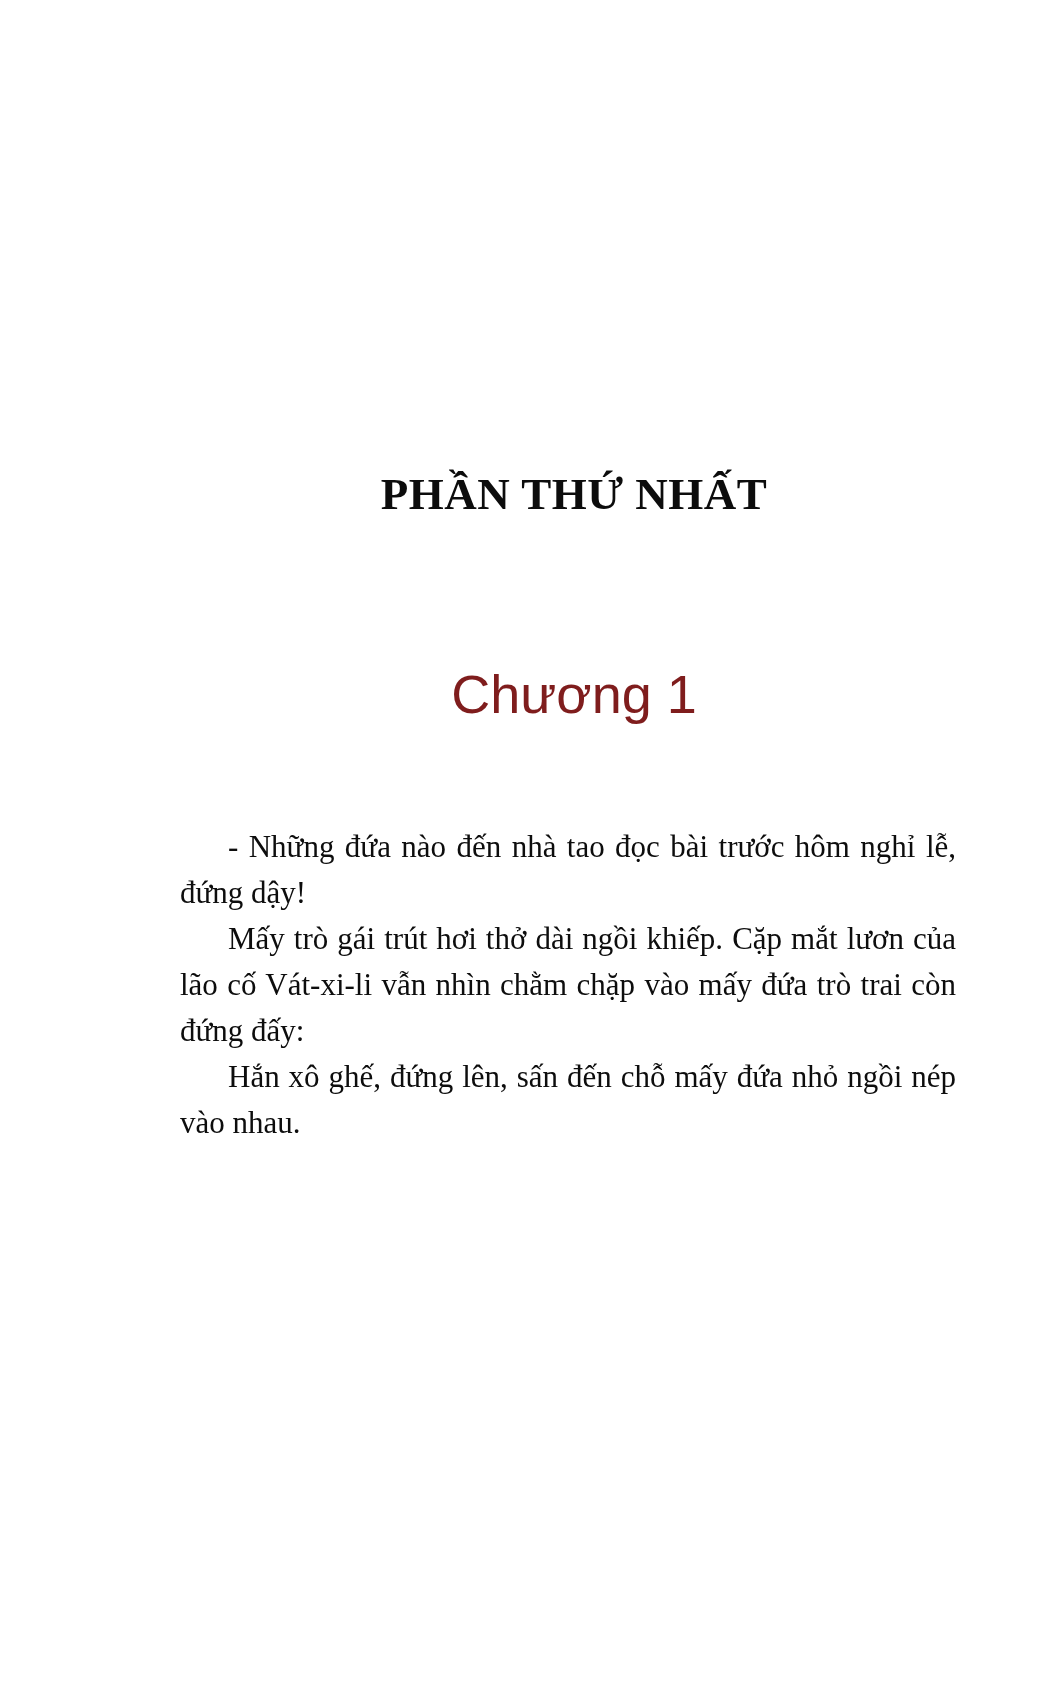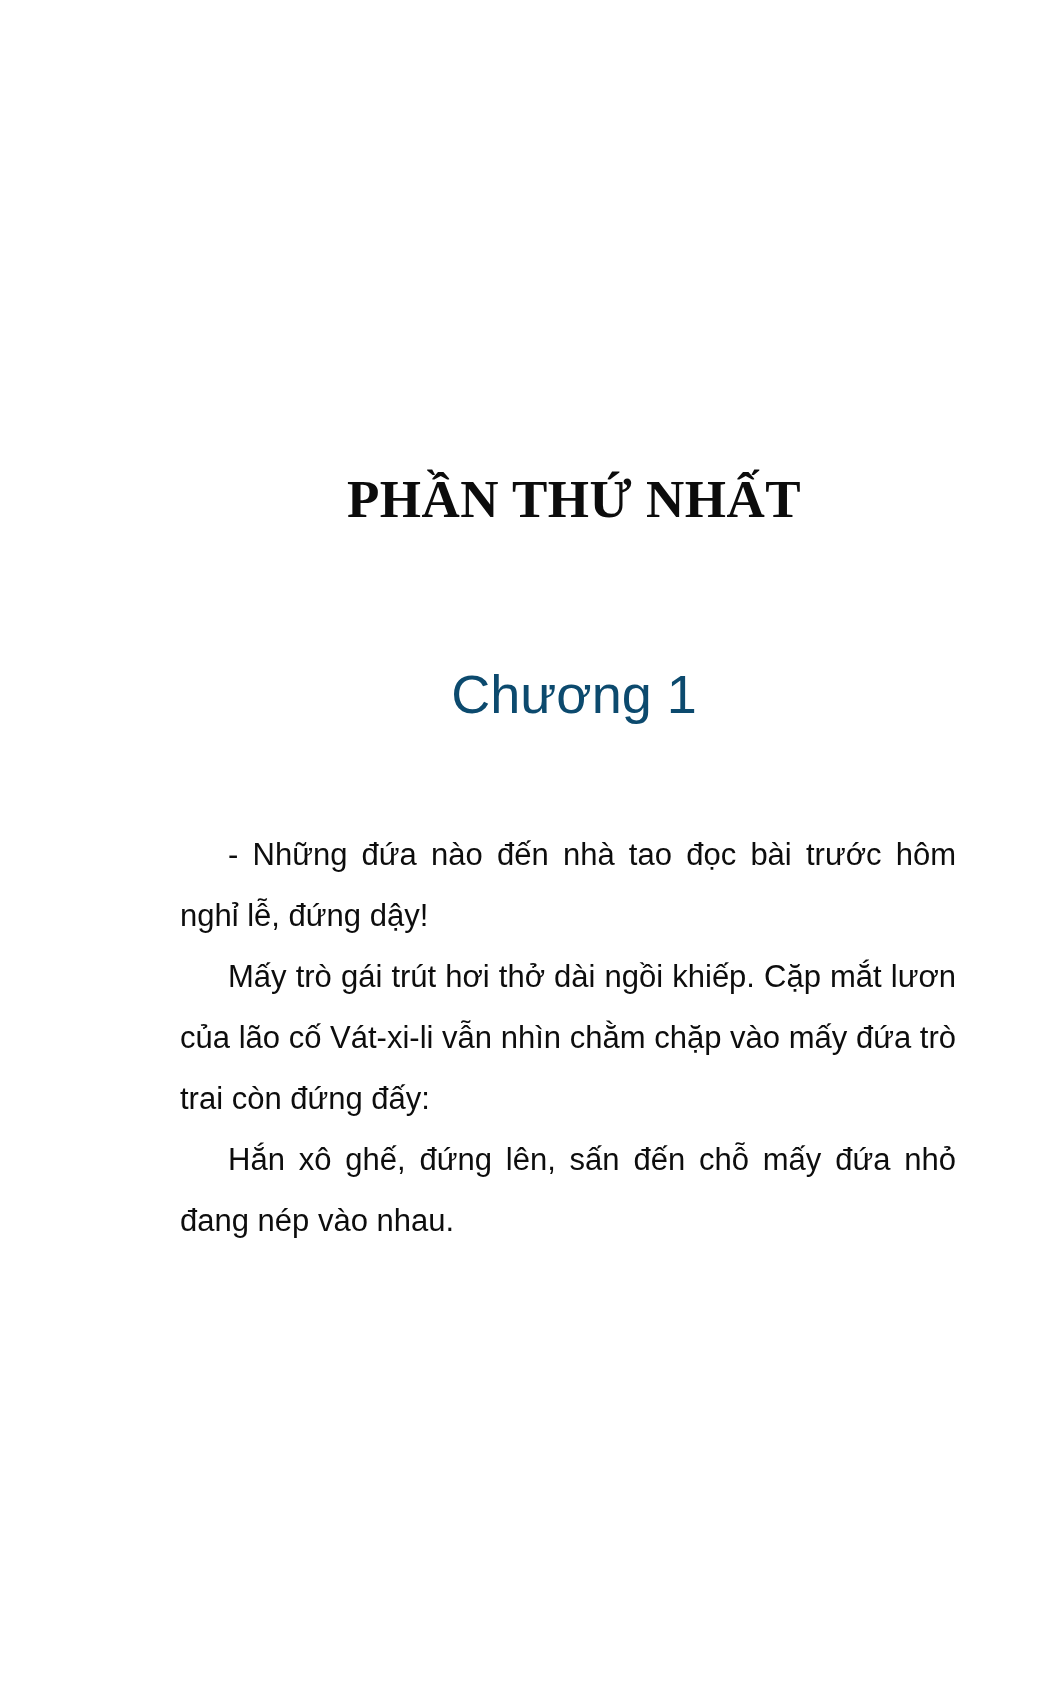--- a/index.html
+++ b/index.html
@@ -17,46 +17,46 @@
   }
   .part-title {
     position: absolute;
     top: 470px;
     left: 190px;
     width: 768px;
     margin: 0;
     text-align: center;
     font-family: "Liberation Serif", serif;
     font-weight: 700;
-    font-size: 53px;
+    font-size: 45px;
     line-height: 1.1;
     letter-spacing: 0.5px;
     color: #0c0c0c;
   }
   .chapter-title {
     position: absolute;
     top: 665px;
     left: 190px;
     width: 768px;
     margin: 0;
     text-align: center;
     font-family: "Liberation Sans", sans-serif;
     font-weight: 400;
     font-size: 54px;
     line-height: 1.1;
-    color: #0c4a6e;
+    color: #7f1d1d;
   }
   .body-text {
     position: absolute;
     top: 824px;
     left: 180px;
     width: 776px;
-    font-family: Liberation Sans, sans-serif;
+    font-family: Liberation Serif, serif;
     font-size: 31px;
-    line-height: 61px;
+    line-height: 46px;
     text-align: justify;
     color: #0d0d0d;
   }
   .body-text p {
     margin: 0;
     padding: 0;
     text-indent: 48px;
   }
 </style>
 </head>
@@ -70,16 +70,16 @@
   <div class="body-text">
 
       <p>- Những đứa nào đến nhà tao đọc bài trước hôm nghỉ lễ, đứng dậy!</p>
 
 
 
 
       <p>Mấy trò gái trút hơi thở dài ngồi khiếp. Cặp mắt lươn của lão cố Vát-xi-li vẫn nhìn chằm chặp vào mấy đứa trò trai còn đứng đấy:</p>
 
 
-      <p>Hắn xô ghế, đứng lên, sấn đến chỗ mấy đứa nhỏ đang nép vào nhau.</p>
+      <p>Hắn xô ghế, đứng lên, sấn đến chỗ mấy đứa nhỏ ngồi nép vào nhau.</p>
 
     </div>
 </div>
 
 </body></html>

